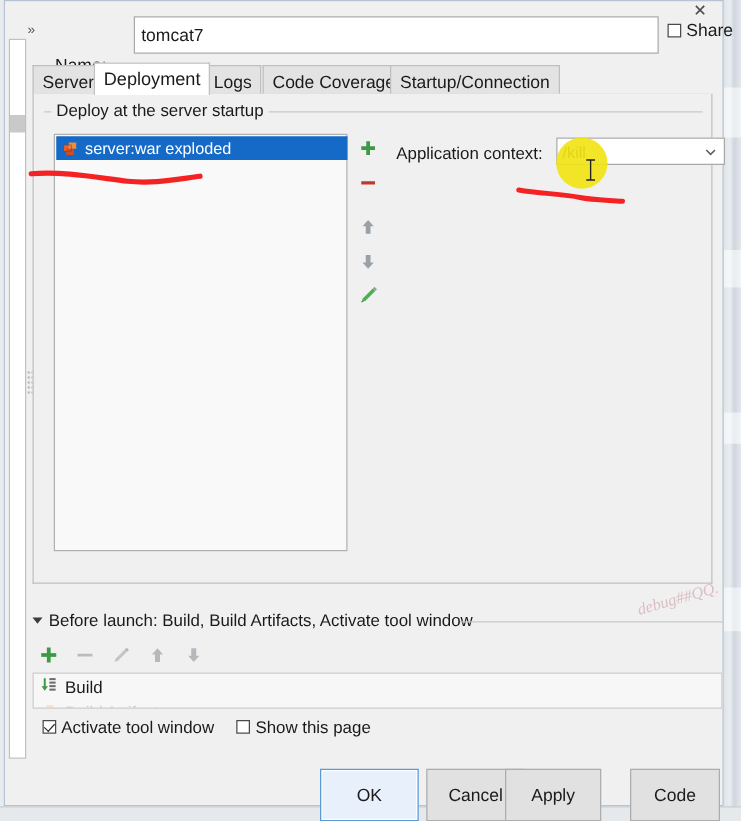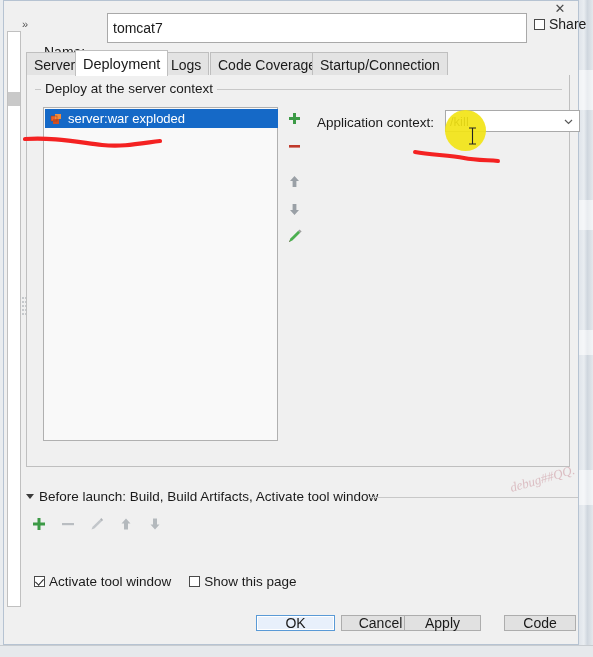--- a/index.html
+++ b/index.html
@@ -294,21 +294,21 @@
     display: flex; align-items: center; gap: 18px;
     font-size: 13.5px;
   }
   .chk-item { display: flex; align-items: center; gap: 4px; cursor: pointer; }
 
   
   .btnbar {
     position: absolute; left: 0; top: 608px; width: 576px; height: 37px;
   }
   .btn {
-    position: absolute; top: 6px; height: 16px;
+    position: absolute; top: 6px; height: 42px;
     background: #e1e1e1;
     border: 1px solid #adadad;
     font-family: "Liberation Sans", sans-serif;
     font-size: 14px; color: #1a1a1a;
     cursor: pointer;
     display: flex; align-items: center; justify-content: center;
   }
   .btn.default {
     background: #e8f0fb;
     border: 1px solid #5a9ad6;
@@ -378,21 +378,21 @@
       <div class="tab" style="left:137px;">Logs</div>
       <div class="tab" style="left:184px;">Code Coverage</div>
       <div class="tab" style="left:286px;">Startup/Connection</div>
     </div>
     <div class="tab-underline"></div>
 
     <div class="tabpanel">
 
       <div class="group">
         <div class="group-line"></div>
-        <div class="group-title">Deploy at the server context</div>
+        <div class="group-title">Deploy at the server startup</div>
 
         <div class="deploy-list">
           <div class="deploy-item">
             <span class="artifact-icon">
               <svg width="13" height="13" viewBox="0 0 13 13">
                 <rect x="1" y="4" width="6" height="5" fill="#e8622a"></rect>
                 <rect x="5" y="2" width="6" height="5" fill="#f08c3c"></rect>
                 <rect x="3" y="7" width="6" height="5" fill="#cf4f22"></rect>
                 <rect x="1" y="4" width="6" height="5" fill="none" stroke="#9c3a12" stroke-width="0.5"></rect>
               </svg>
@@ -489,20 +489,43 @@
           <path d="M8 2.5 L12.5 7.5 H10 V13.5 H6 V7.5 H3.5 Z" fill="#b4b9bd"></path>
         </svg>
       </span>
       <span class="bl-tool">
         <svg width="16" height="16" viewBox="0 0 16 16">
           <path d="M8 13.5 L12.5 8.5 H10 V2.5 H6 V8.5 H3.5 Z" fill="#b4b9bd"></path>
         </svg>
       </span>
     </div>
 
+    <div class="bl-list">
+      <div class="bl-row r1">
+        <span>
+          <svg width="14" height="14" viewBox="0 0 14 14">
+            <path d="M3 1.5 L3 8 H1.2 L3.8 11.5 L6.4 8 H4.6 L4.6 1.5 Z" fill="#3c9a46"></path>
+            <rect x="7.5" y="1.5" width="5" height="1.6" fill="#6b6b6b"></rect>
+            <rect x="7.5" y="4.3" width="5" height="1.6" fill="#6b6b6b"></rect>
+            <rect x="7.5" y="7.1" width="5" height="1.6" fill="#6b6b6b"></rect>
+            <rect x="7.5" y="9.9" width="5" height="1.6" fill="#6b6b6b"></rect>
+          </svg>
+        </span>
+        <span>Build</span>
+      </div>
+      <div class="bl-row r2">
+        <span>
+          <svg width="14" height="14" viewBox="0 0 14 14">
+            <rect x="1" y="5" width="6" height="5" fill="#e8622a"></rect>
+            <rect x="5" y="3" width="6" height="5" fill="#f08c3c"></rect>
+          </svg>
+        </span>
+        <span>Build Artifacts</span>
+      </div>
+    </div>
 
     <div class="bottom-checks">
       <span class="chk-item">
         <span class="cb checked"></span>
         <span>Activate tool window</span>
       </span>
       <span class="chk-item">
         <span class="cb"></span>
         <span>Show this page</span>
       </span>

